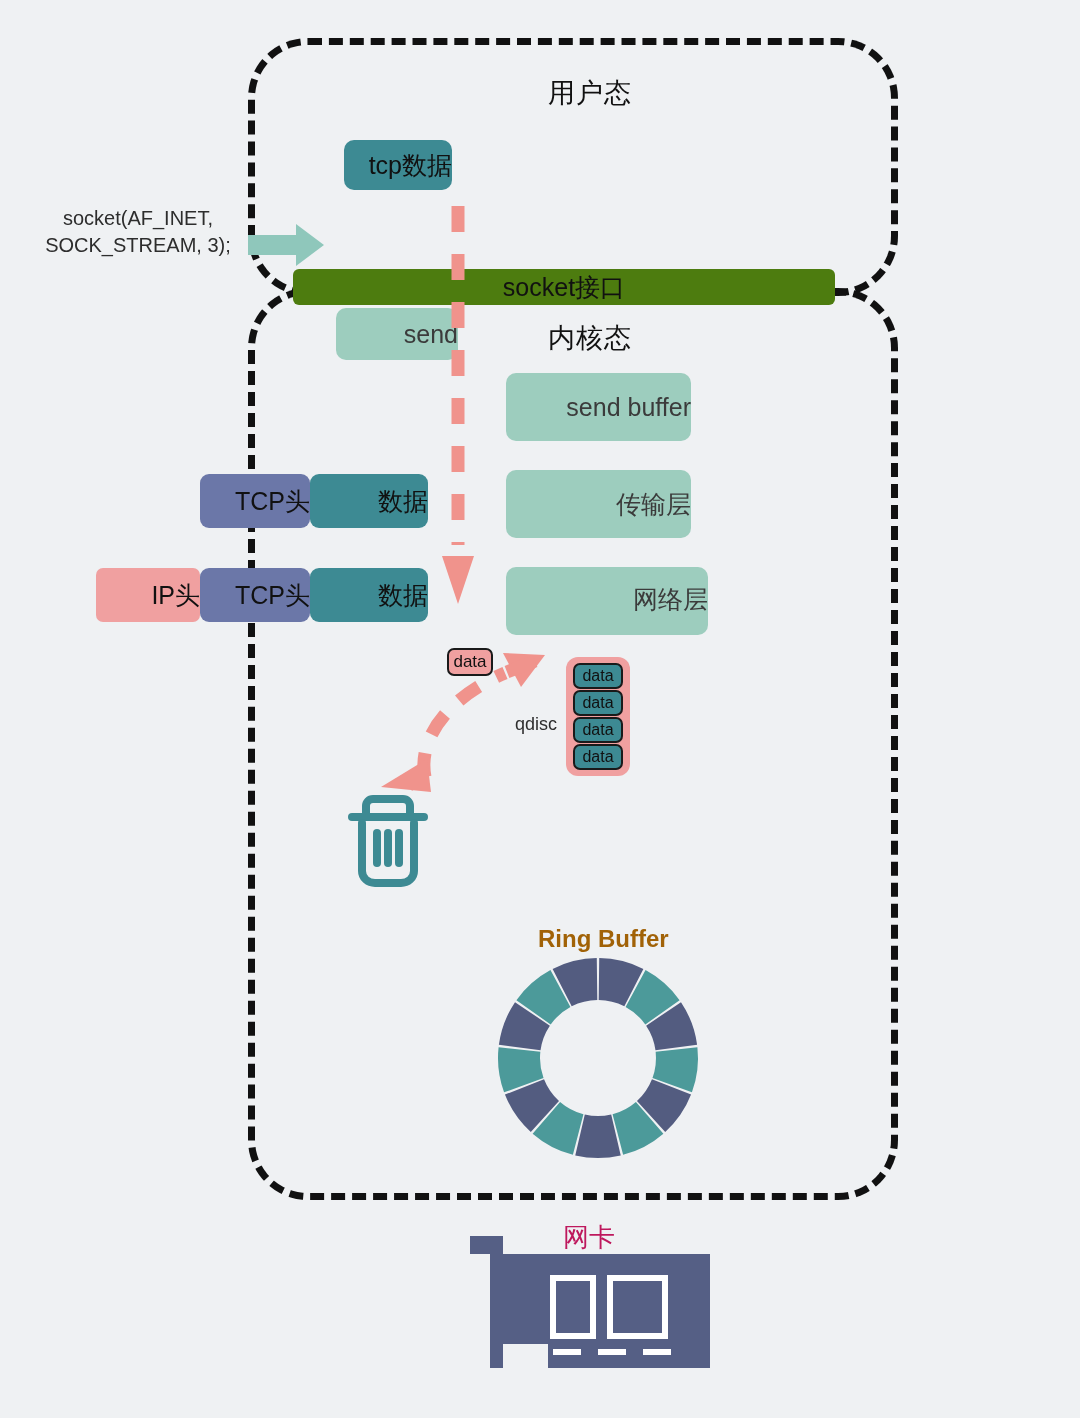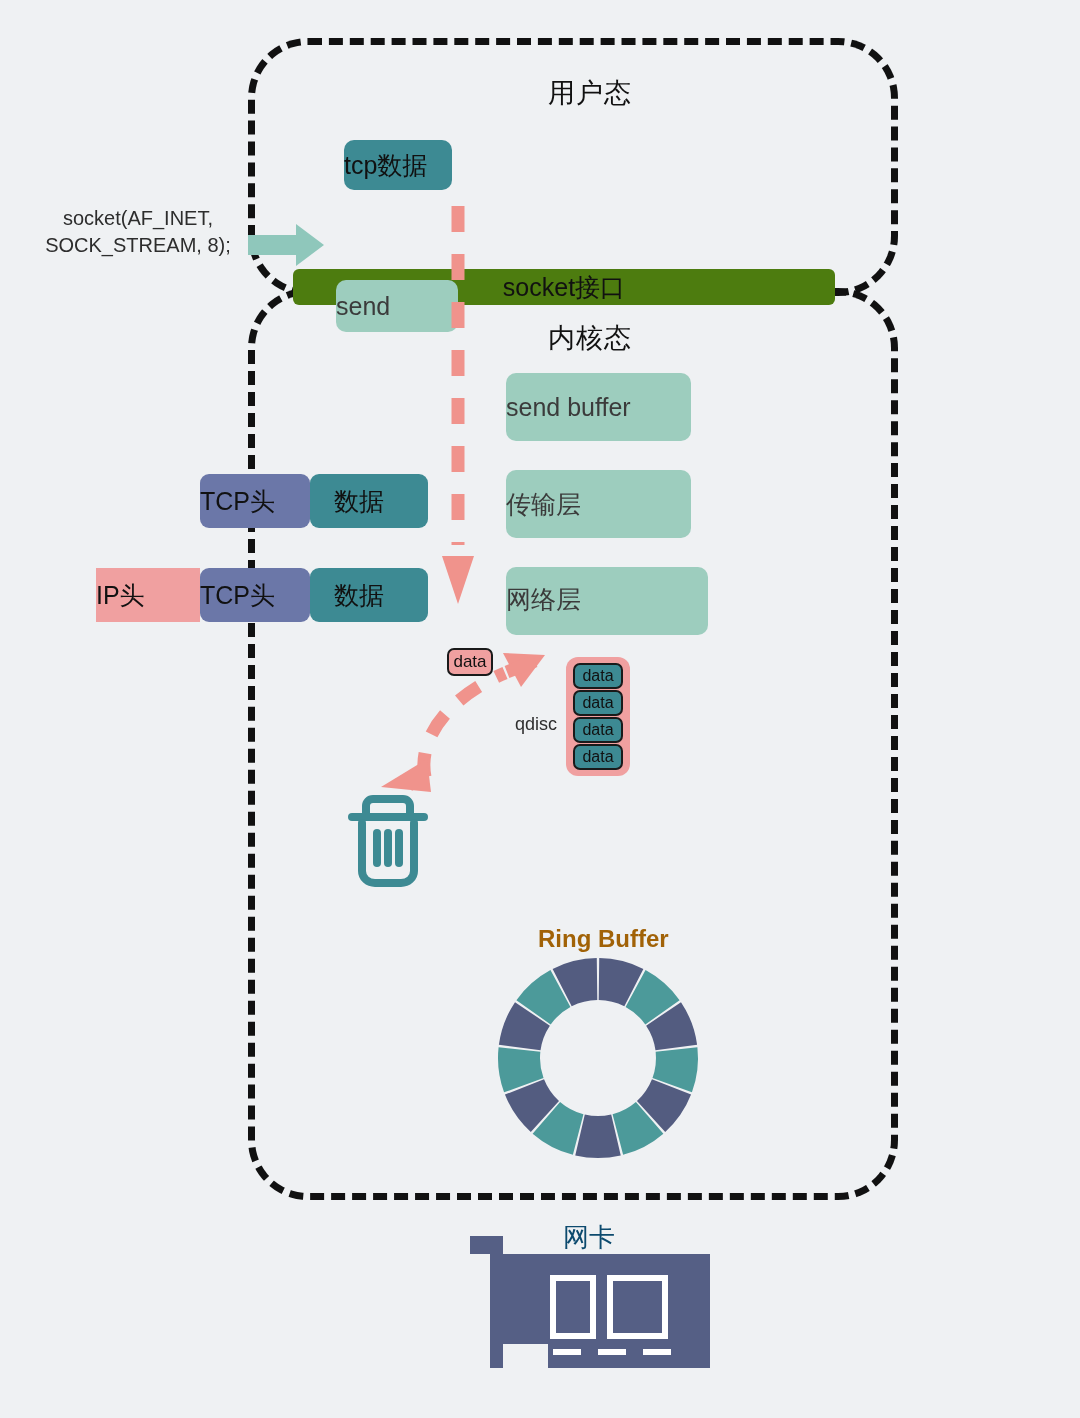--- a/index.html
+++ b/index.html
@@ -23,21 +23,21 @@
   .dashed-box {
     border: 7px dashed #111111;
     border-radius: 60px;
     background: transparent;
   }
 
   
   .box {
     display: flex;
     align-items: center;
-    justify-content: flex-start;
+    justify-content: flex-end;
     border-radius: 10px;
     color: #2d2d2d;
     font-size: 25px;
     line-height: 1;
     box-sizing: border-box;
     white-space: nowrap;
   }
   .box-teal-dark { background: #3d8a93; color: #111; }
   .box-mint { background: #9dcdbe; color: #3b3b3b; }
   .box-slate { background: #6b77a8; color: #111; }
@@ -73,21 +73,21 @@
   }
 
   .ring-title {
     font-size: 24px;
     font-weight: bold;
     color: #a16207;
   }
 
   .nic-title {
     font-size: 26px;
-    color: #0c4a6e;
+    color: #be185d;
   }
 
   
   .qdisc-container {
     background: #f0a0a0;
     border-radius: 12px;
     box-sizing: border-box;
     padding: 6px 7px;
     display: flex;
     flex-direction: column;
@@ -126,37 +126,37 @@
 
   <div class="dashed-box abs" style="left:248px; top:38px; width:636px; height:244px;"></div>
 
   <div class="dashed-box abs" style="left:248px; top:288px; width:636px; height:898px;"></div>
 
   <div class="abs state-label" style="left:548px; top:75px;">用户态</div>
   <div class="abs state-label" style="left:548px; top:320px;">内核态</div>
 
   <div class="abs code-label" style="left:38px; top:205px; width:200px;">
     <div>socket(AF_INET,</div>
-    <div>SOCK_STREAM, 8);</div>
+    <div>SOCK_STREAM, 3);</div>
   </div>
 
   <svg class="abs" style="left:248px; top:224px;" width="76" height="42" viewBox="0 0 76 42">
     <path d="M0 11 L48 11 L48 0 L76 21 L48 42 L48 31 L0 31 Z" fill="#8fc7bb"></path>
   </svg>
 
   <div class="abs box box-teal-dark" style="left:344px; top:140px; width:108px; height:50px;">
     <span>tcp数据</span>
   </div>
 
 
   <div class="abs yellow-bar" style="left:293px; top:269px; width:542px; height:36px;">
     <span>socket接口</span>
   </div>
 
-  <div class="abs box box-mint" style="left:336px; top:280px; width:122px; height:52px;">
+  <div class="abs box box-mint" style="left:336px; top:308px; width:122px; height:52px;">
     <span>send</span>
   </div>
 
   <svg class="abs" style="left:440px; top:200px;" width="60" height="410" viewBox="0 0 60 410">
     <line x1="18" y1="6" x2="18" y2="345" stroke="#f0938c" stroke-width="13" stroke-dasharray="26 22" stroke-linecap="butt"></line>
     <path d="M18 404 L2 356 L34 356 Z" fill="#f0938c"></path>
   </svg>
 
   <div class="abs box box-mint" style="left:506px; top:373px; width:185px; height:68px;">
     <span>send buffer</span>
@@ -174,21 +174,21 @@
   <div class="abs" style="left:200px; top:474px; display:flex;">
     <div class="box box-slate" style="width:110px; height:54px; border-radius:9px;">
       <span>TCP头</span>
     </div>
     <div class="box box-teal" style="width:118px; height:54px; border-radius:9px;">
       <span>数据</span>
     </div>
   </div>
 
   <div class="abs" style="left:96px; top:568px; display:flex;">
-    <div class="box box-pink" style="width:104px; height:54px; border-radius:0;">
+    <div class="box box-pink" style="width:104px; height:54px; border-radius:7px;">
       <span>IP头</span>
     </div>
     <div class="box box-slate" style="width:110px; height:54px; border-radius:9px;">
       <span>TCP头</span>
     </div>
     <div class="box box-teal" style="width:118px; height:54px; border-radius:9px;">
       <span>数据</span>
     </div>
   </div>
 

